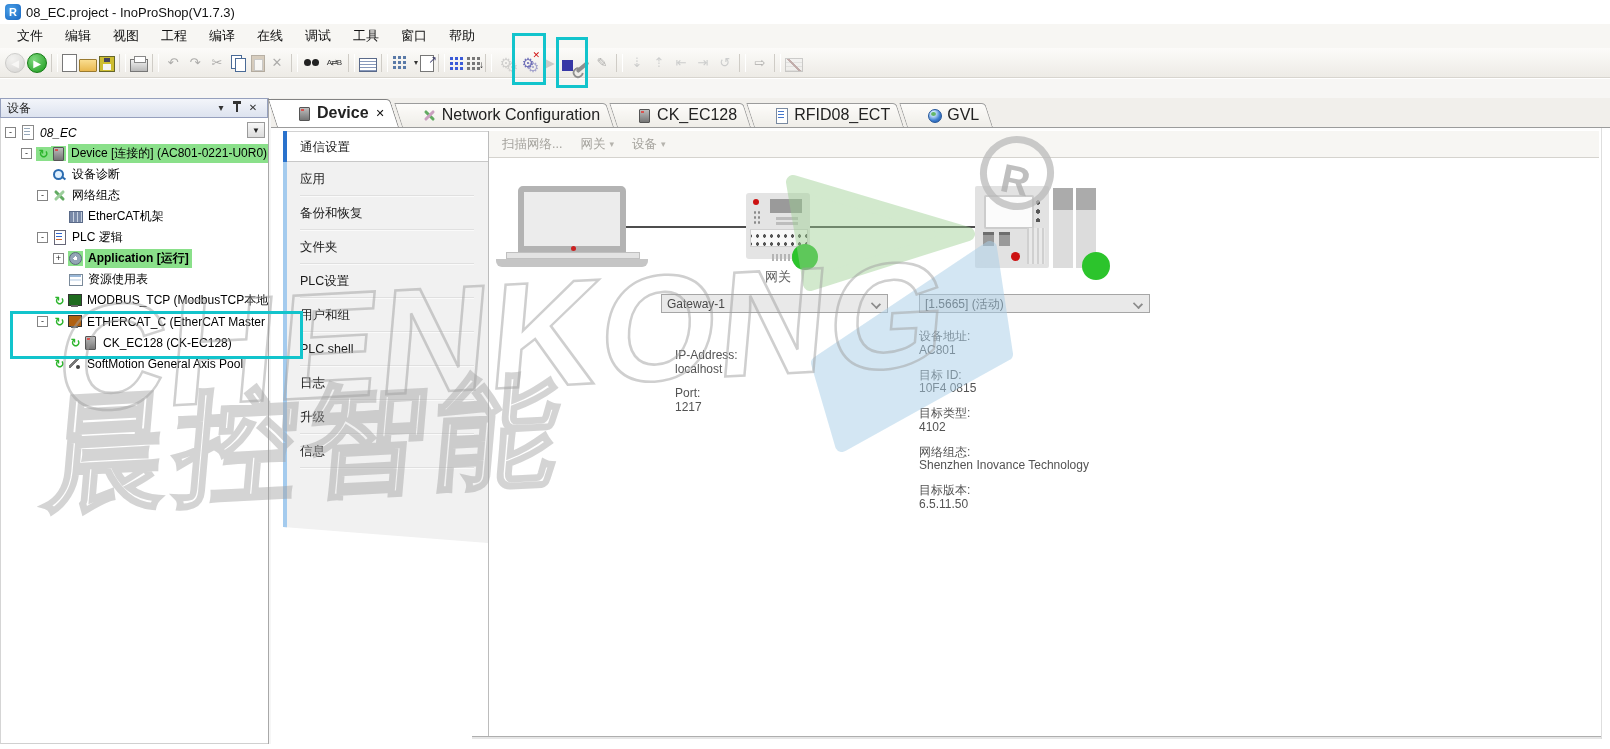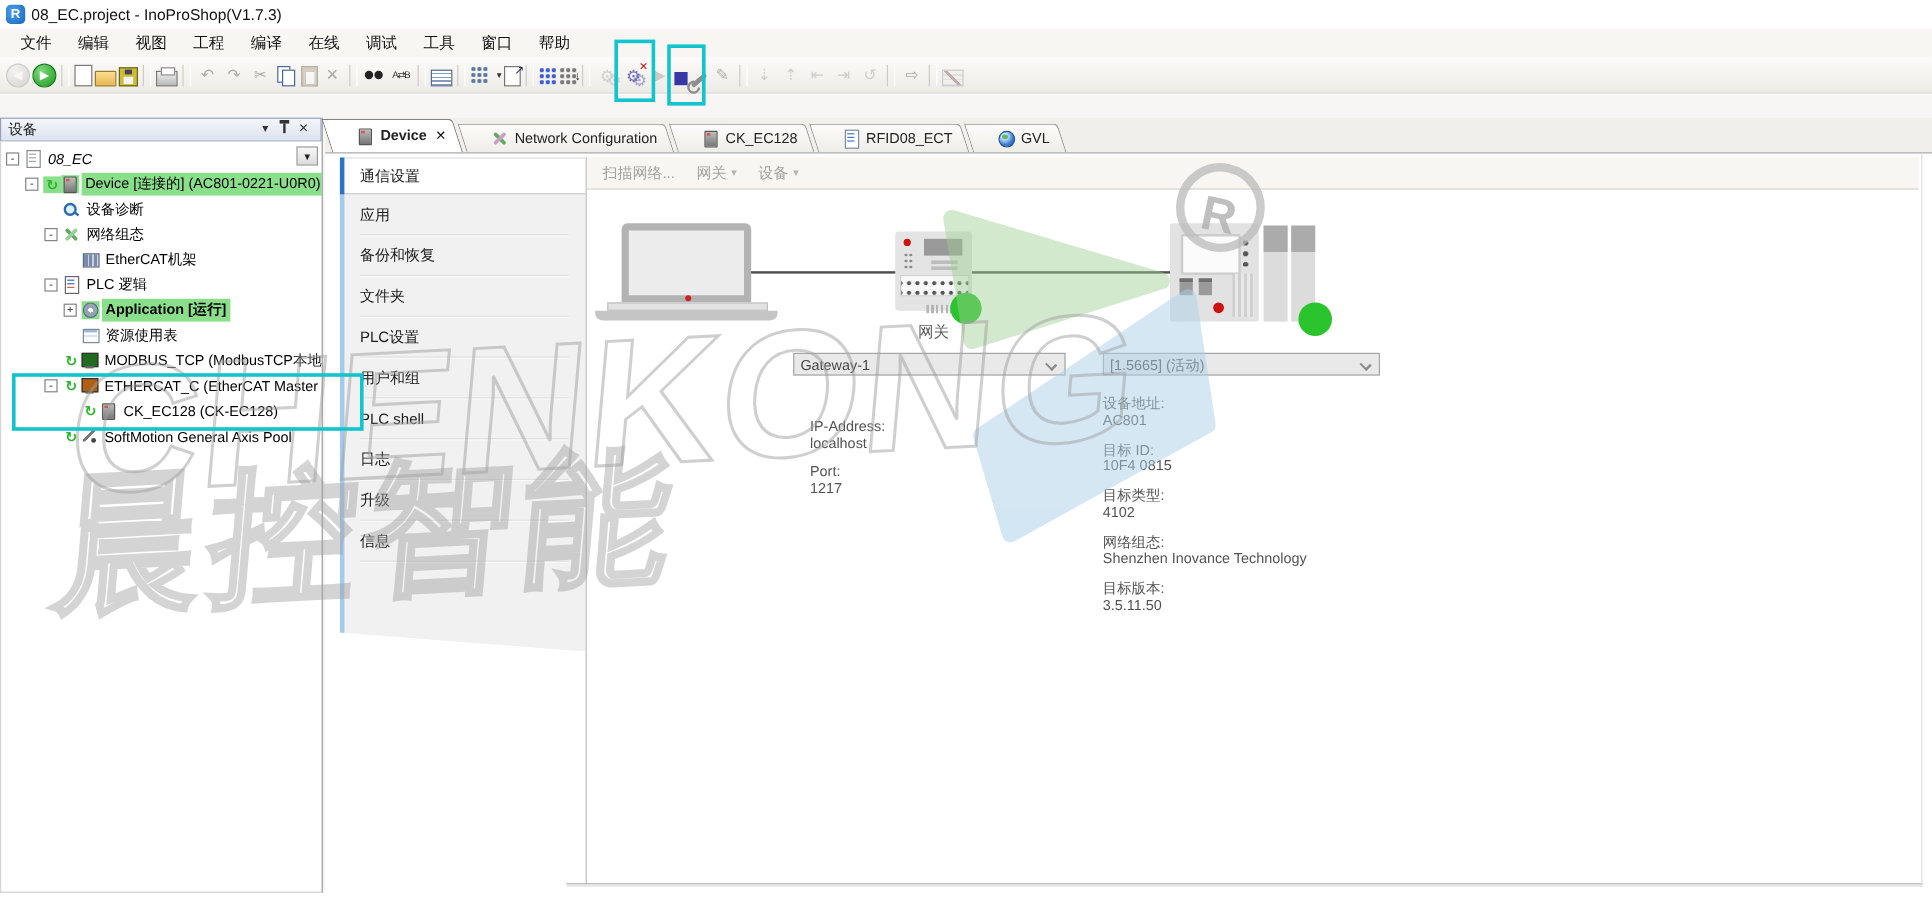--- a/index.html
+++ b/index.html
@@ -112,21 +112,21 @@
      border:1px solid #9a9a9a;font-size:8px;text-align:center;line-height:15px;color:#222;box-sizing:border-box;}
   
   #tabbar-bg{left:271px;top:98px;width:1339px;height:30px;background:#f1efeb;}
   #tabbar{left:277px;top:99px;height:28px;display:flex;align-items:flex-end;}
   .tab{position:relative;height:24px;margin-right:3px;padding:0 14px 0 20px;display:flex;align-items:center;gap:5px;}
   .tab::before{content:"";position:absolute;inset:0;transform:skewX(18deg);transform-origin:100% 100%;
      background:linear-gradient(#fdfcfa,#efede8);border:1px solid #9b9b9b;border-bottom:none;border-radius:0 4px 0 0;}
   .tab.active{height:28px;}
   .tab.active::before{background:#fff;border-color:#828282;}
   .tab>*{position:relative;z-index:2;}
-  .tabl{font-size:12px;color:#222;}
+  .tabl{font-size:16px;color:#222;}
   .tab.active .tabl{font-weight:bold;}
   .tabx{font-weight:bold;font-size:11px;color:#111;margin-left:2px;}
   .tabx:empty{display:none;}
   .tbi2{width:15px;height:15px;position:relative;display:inline-block;}
   .tic-dev::before{content:"";position:absolute;left:2px;top:1px;width:9px;height:12px;background:linear-gradient(180deg,#bdbdbd,#767676);border:1px solid #555;border-radius:1px;}
   .tic-dev::after{content:"";position:absolute;left:4px;top:3px;width:3px;height:2px;background:#d9534f;}
   .tic-tools::before,.tic-tools::after{content:"";position:absolute;left:1px;top:6px;width:13px;height:3px;border-radius:2px;}
   .tic-tools::before{background:#61aa61;transform:rotate(45deg);}
   .tic-tools::after{background:#caa0c0;transform:rotate(-45deg);}
   .tic-doc::before{content:"";position:absolute;left:2px;top:0;width:10px;height:14px;background:#fff;border:1px solid #7a8aa0;}
@@ -501,21 +501,21 @@
       <div class="pair">
         <div>目标类型:</div>
         <div>4102</div>
       </div>
       <div class="pair">
         <div>网络组态:</div>
         <div>Shenzhen Inovance Technology</div>
       </div>
       <div class="pair">
         <div>目标版本:</div>
-        <div>3.5.11.50</div>
+        <div>6.5.11.50</div>
       </div>
     </div>
 
   <div class="abs" id="content-bottom1"></div>
   <div class="abs" id="content-bottom2"></div>
   <div class="abs" id="content-right"></div>
 
   <svg class="abs wm" style="left:778px;top:160px;" width="240" height="300" viewBox="0 0 240 300">
     <path d="M15 22 L190 74 L32 124 Z" fill="#9ccf92" stroke="#9ccf92" stroke-width="14" stroke-linejoin="round" opacity="0.45"></path>
     <path d="M212 88 L228 194 L64 285 L40 203 Z" fill="#a9cfe8" stroke="#a9cfe8" stroke-width="14" stroke-linejoin="round" opacity="0.5"></path>

